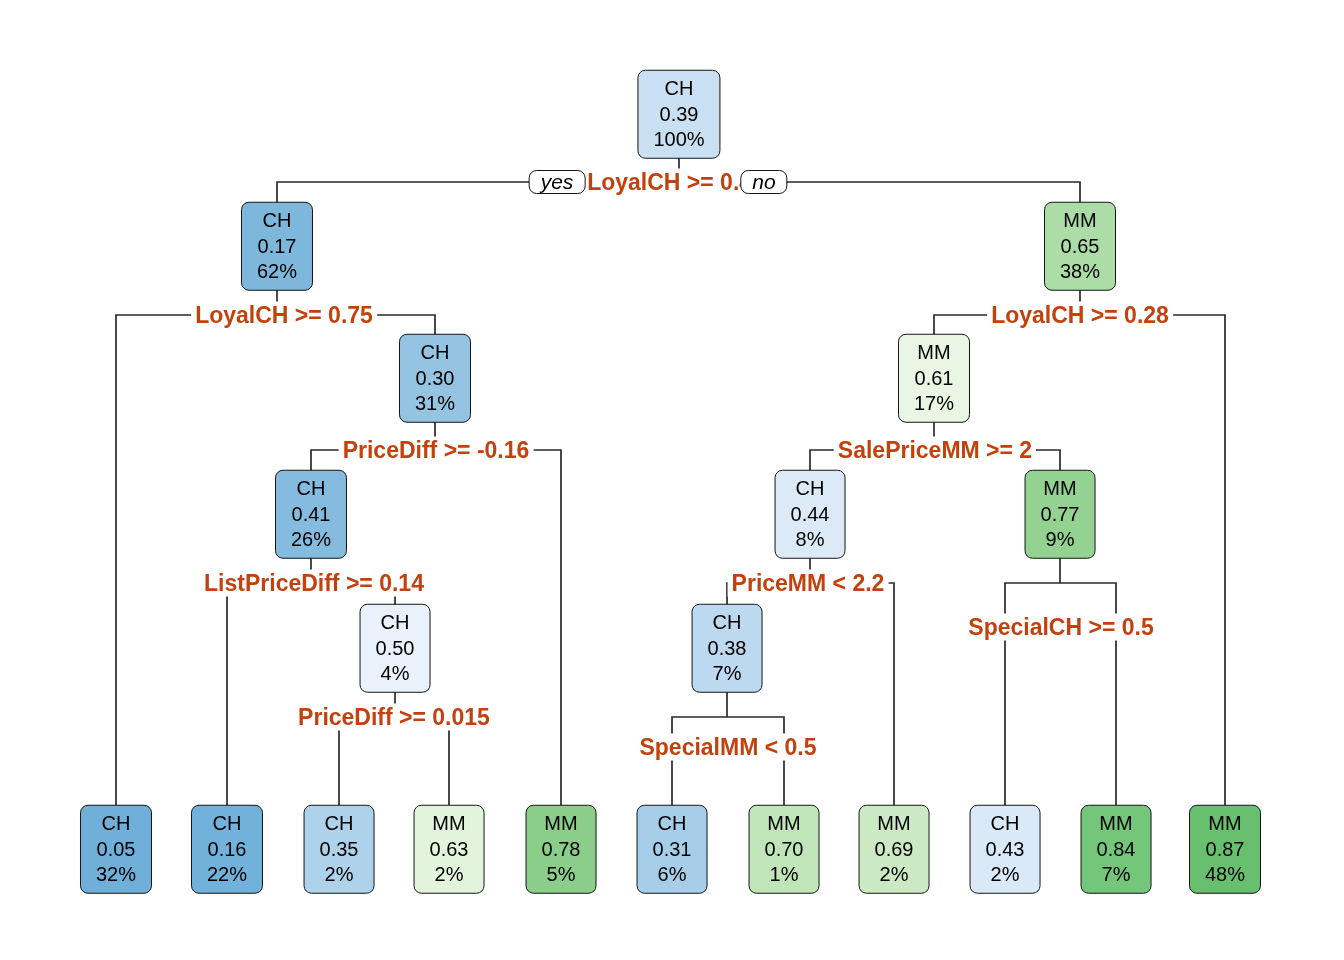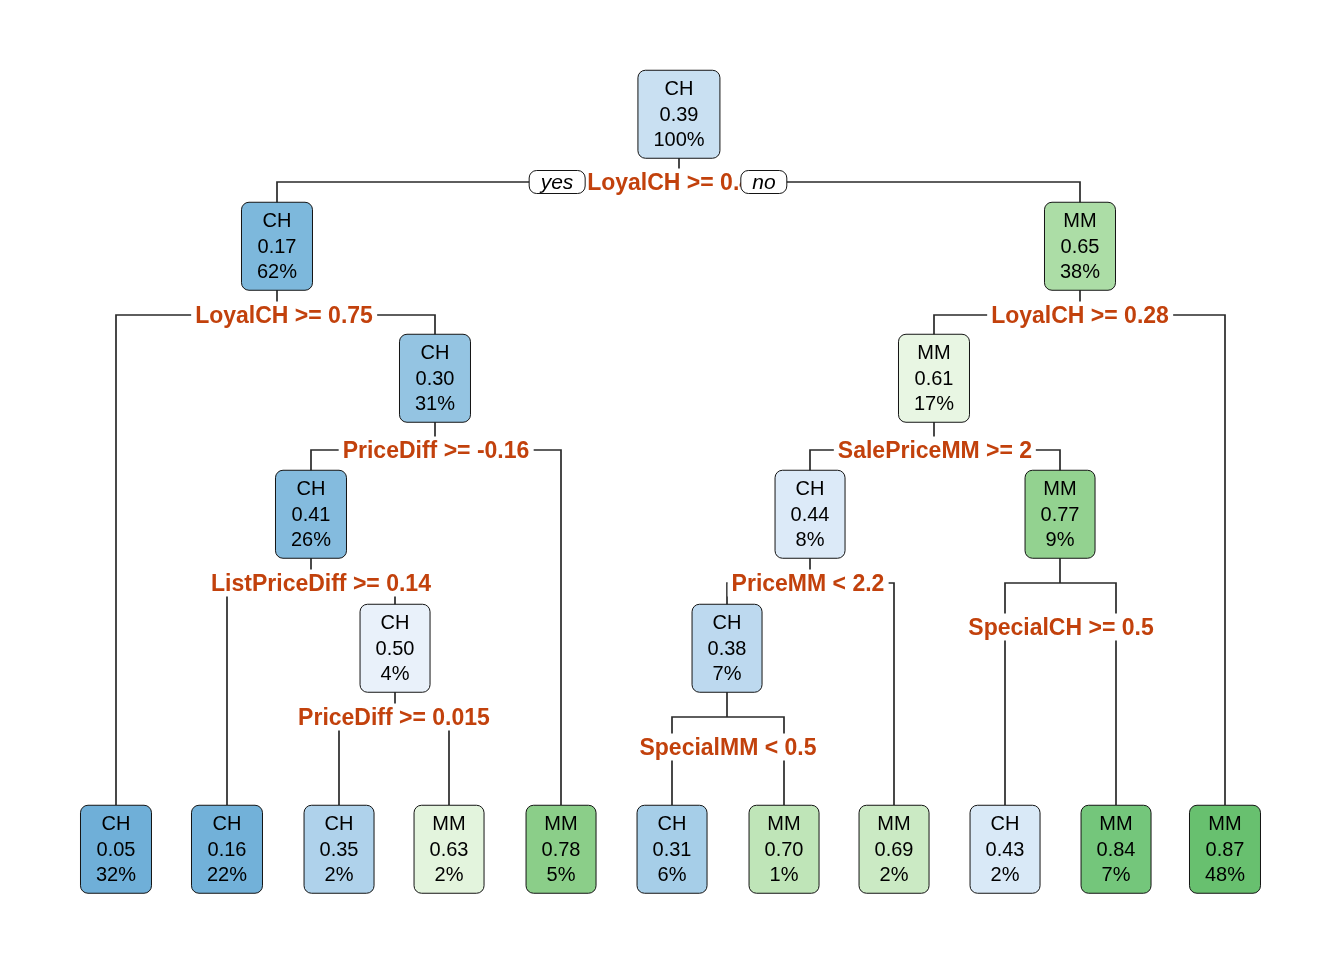--- a/index.html
+++ b/index.html
@@ -184,21 +184,21 @@
         <span class="node-line">0.87</span>
         <span class="node-line">48%</span>
       </div>
     </div>
   <div id="splits-layer">
       <div class="split-label" style="left: 676px; top: 182px;">LoyalCH &gt;= 0.48</div>
       <div class="yesno" style="left: 557px; top: 182px;">yes</div>
       <div class="yesno" style="left: 756px; top: 182px; margin-left: 8px;">no</div>
       <div class="split-label" style="left: 284px; top: 315px;">LoyalCH &gt;= 0.75</div>
       <div class="split-label" style="left: 436px; top: 450px;">PriceDiff &gt;= -0.16</div>
-      <div class="split-label" style="left: 321px; top: 583px;">ListPriceDiff &gt;= 0.14</div>
+      <div class="split-label" style="left: 314px; top: 583px;">ListPriceDiff &gt;= 0.14</div>
       <div class="split-label" style="left: 394px; top: 717px;">PriceDiff &gt;= 0.015</div>
       <div class="split-label" style="left: 1080px; top: 315px;">LoyalCH &gt;= 0.28</div>
       <div class="split-label" style="left: 935px; top: 450px;">SalePriceMM &gt;= 2</div>
       <div class="split-label" style="left: 808px; top: 583px;">PriceMM &lt; 2.2</div>
       <div class="split-label" style="left: 1061px; top: 583px; margin-top: 44px;">SpecialCH &gt;= 0.5</div>
       <div class="split-label" style="left: 728px; top: 747px;">SpecialMM &lt; 0.5</div>
     </div>
 </div>
 
 </body></html>

